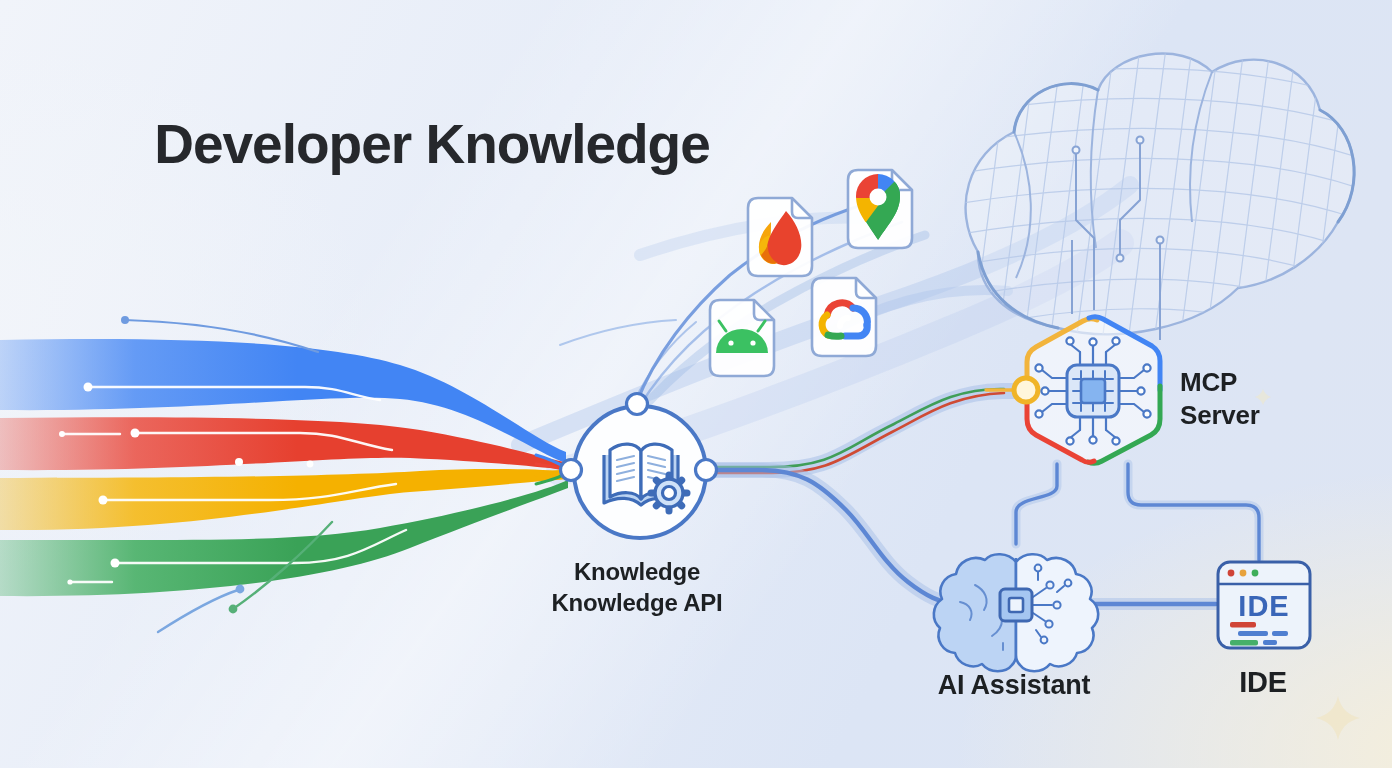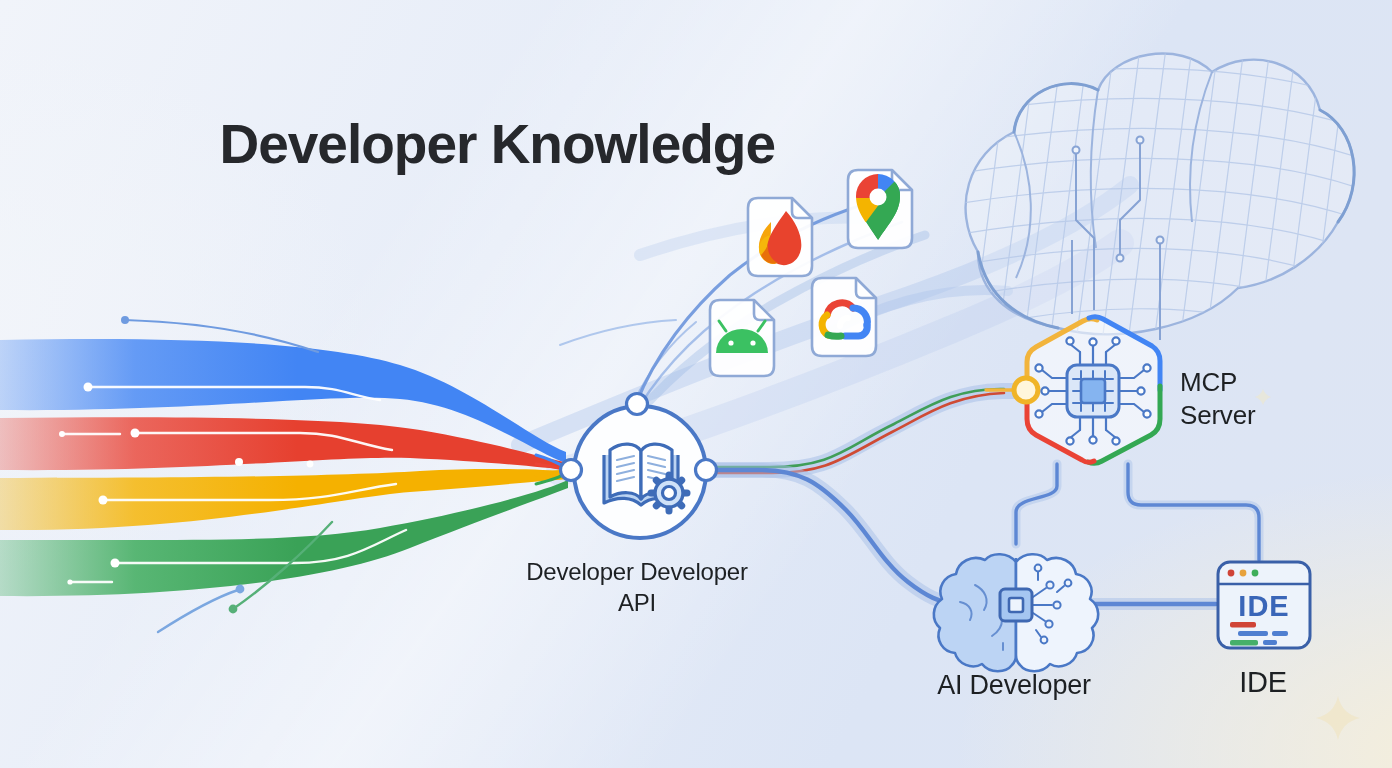--- a/index.html
+++ b/index.html
@@ -11,26 +11,26 @@
       radial-gradient(760px 460px at -6% 40%, #f2f5fa 0%, rgba(242,245,250,0) 60%),
       linear-gradient(115deg, #f1f4fa 0%, #e7edf8 35%, #dce5f5 68%, #dee5f3 100%);
   }
   .sheen{
     position:absolute; inset:0; pointer-events:none;
     background:linear-gradient(125deg, rgba(255,255,255,0) 28%, rgba(255,255,255,.45) 45%, rgba(255,255,255,0) 62%);
   }
   svg{position:absolute; left:0; top:0;}
   .label{
     position:absolute; color:#1d2023; text-align:center;
-    font-weight:400; letter-spacing:-0.2px; line-height:1.3;
+    font-weight:700; letter-spacing:-0.2px; line-height:1.3;
   }
   #main-title{
-    position:absolute; left:55px; top:104px; width:720px;
+    position:absolute; left:72px; top:104px; width:720px;
     font-size:55px; font-weight:600; color:#26282c; letter-spacing:-1px;
-    line-height:1.48; text-align:right;
+    line-height:1.48; text-align:center;
   }
   #label-knowledge-api{ left:512px; top:556px; width:250px; font-size:24px; }
   #label-mcp{ left:1180px; top:366px; width:110px; font-size:26px; text-align:left; line-height:1.25;}
   #label-ai{ left:914px; top:668px; width:200px; font-size:27px; }
   #label-ide{ left:1203px; top:664px; width:120px; font-size:29px; }
 </style>
 </head>
 <body>
 
 <div id="stage">
@@ -388,20 +388,20 @@
     <g fill="#efe7cb">
       <path d="M1338,696 Q1342,714 1360,718 Q1342,722 1338,740 Q1334,722 1316,718 Q1334,714 1338,696 Z" opacity="0.9"></path>
       <path d="M1263,389 Q1265,395 1271,397 Q1265,399 1263,405 Q1261,399 1255,397 Q1261,395 1263,389 Z" opacity="0.6"></path>
     </g>
   </svg>
 
   <div id="main-title">
     <div>Developer Knowledge</div>
   </div>
 
-  <div id="label-knowledge-api" class="label">Developer Developer API</div>
+  <div id="label-knowledge-api" class="label">Knowledge Knowledge API</div>
 
   <div id="label-mcp" class="label">MCP Server</div>
 
-  <div id="label-ai" class="label">AI Developer</div>
+  <div id="label-ai" class="label">AI Assistant</div>
 
   <div id="label-ide" class="label">IDE</div>
 </div>
 
 </body></html>

